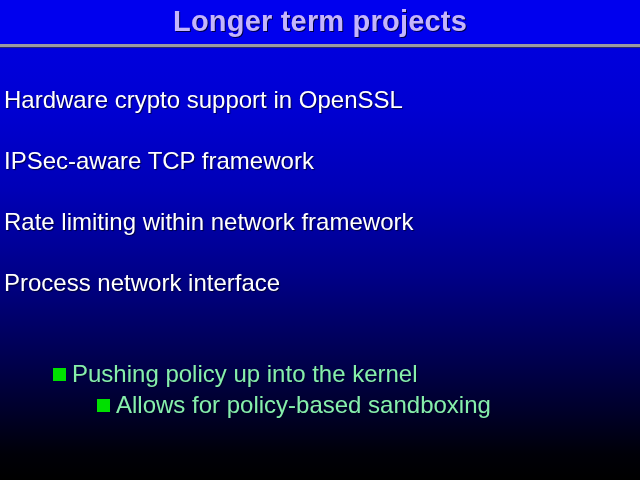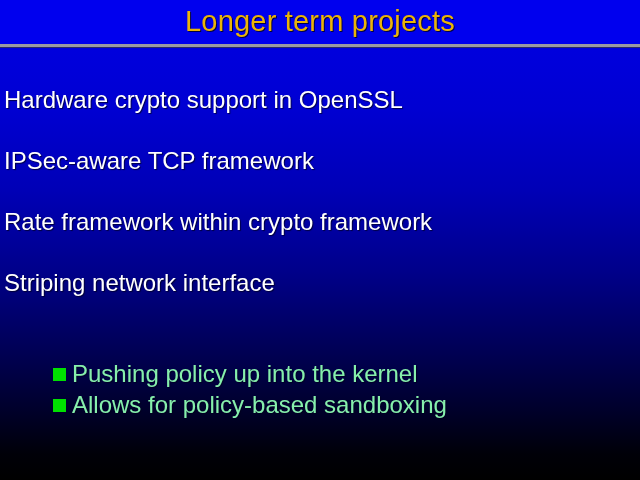--- a/index.html
+++ b/index.html
@@ -29,22 +29,22 @@
     background: #0000ee;
     z-index: 2;
   }
   #title-text {
     position: absolute;
     left: 0;
     top: 4px;
     width: 640px;
     text-align: center;
     font-size: 29px;
-    font-weight: normal;
-    color: #eab308;
+    font-weight: bold;
+    color: #c4b5fd;
     letter-spacing: 0.2px;
     line-height: 34px;
     white-space: nowrap;
     text-shadow: 1px 1px 0 rgba(0,0,40,0.85);
   }
 
   
   #divider-wrap {
     position: absolute;
     left: 0;
@@ -151,32 +151,32 @@
 
     <div class="line" style="top:38px;">
       <span>Hardware crypto support in OpenSSL</span>
     </div>
 
     <div class="line" style="top:99px;">
       <span>IPSec-aware TCP framework</span>
     </div>
 
     <div class="line" style="top:160px;">
-      <span>Rate framework within crypto framework</span>
+      <span>Rate limiting within network framework</span>
     </div>
 
     <div class="line" style="top:221px;">
-      <span>Striping network interface</span>
+      <span>Process network interface</span>
     </div>
 
 
     <div class="subline" style="top:312px;">
       <span class="sq"></span>
       <span>Pushing policy up into the kernel</span>
     </div>
 
-    <div class="subline" style="top:343px;">
+    <div class="subline" style="top:343px;margin-left:44px;">
       <span class="sq"></span>
       <span>Allows for policy-based sandboxing</span>
     </div>
 
   </div>
 </div>
 
 </body></html>

